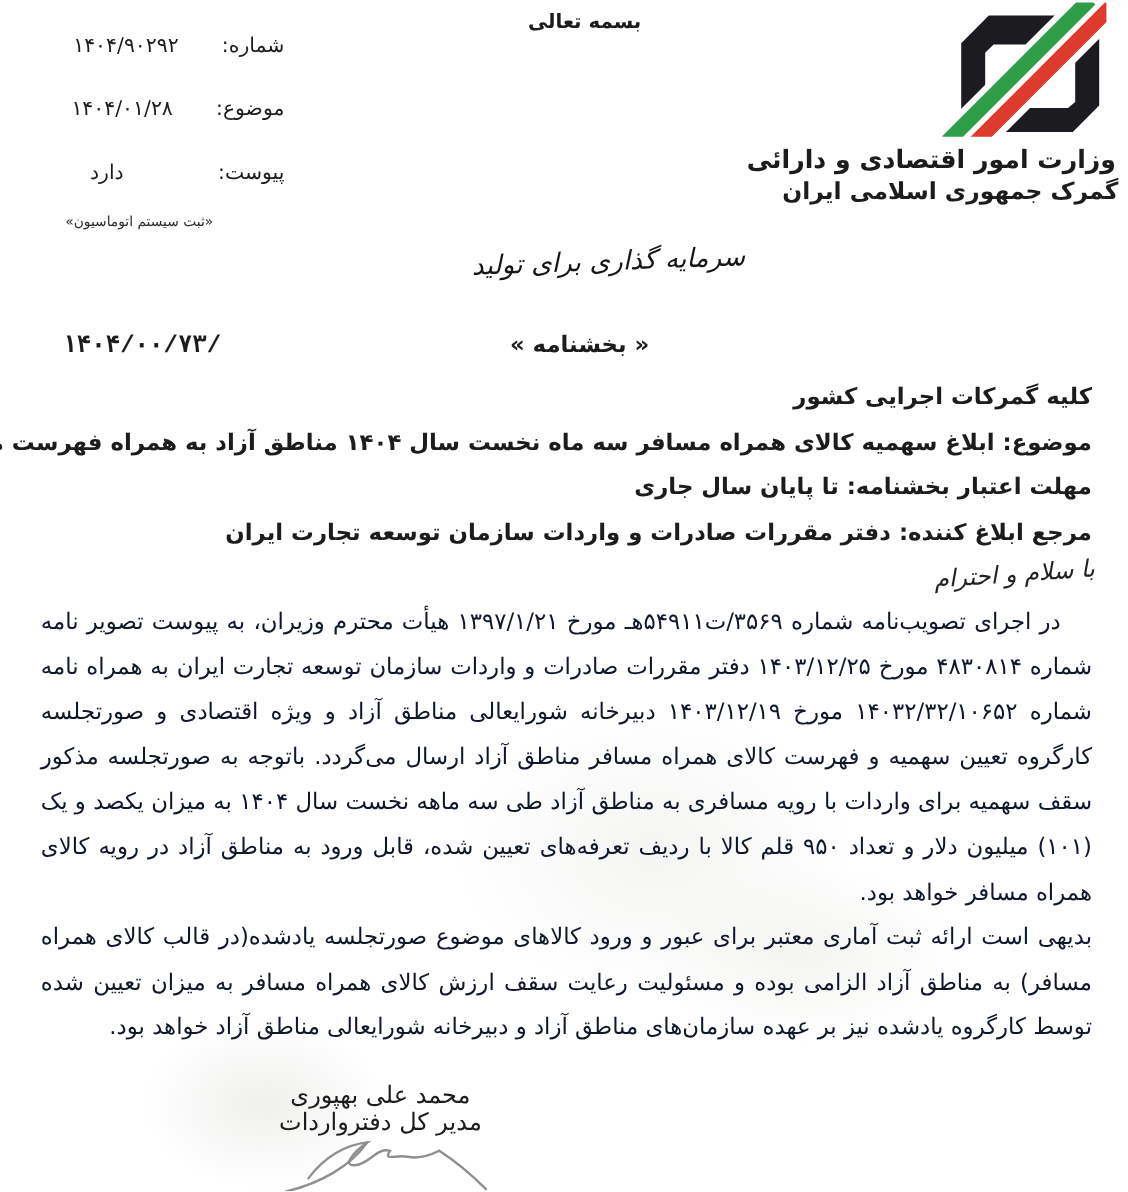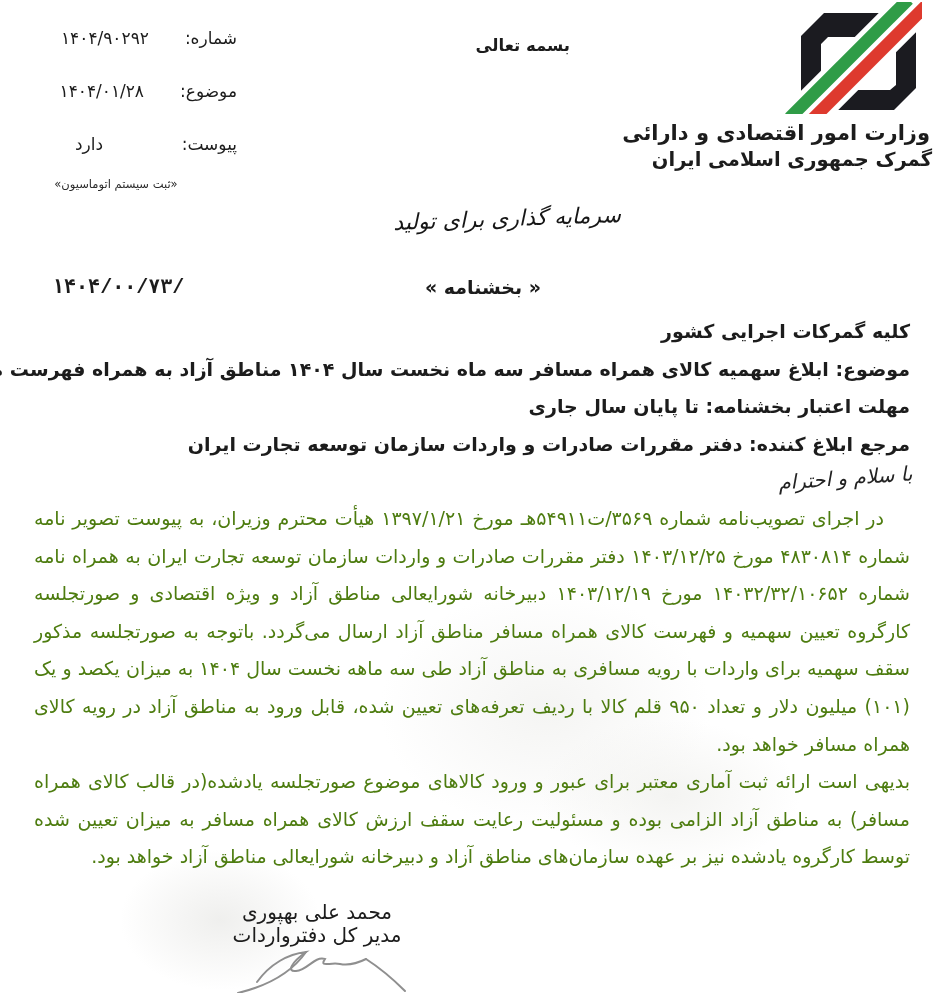--- a/index.html
+++ b/index.html
@@ -18,22 +18,22 @@
   }
   .lh-row{display:flex;justify-content:space-between;align-items:baseline;margin-bottom:33px;}
   .lh-label{white-space:nowrap;margin-left:36px;}
   .lh-value{white-space:nowrap;direction:ltr;unicode-bidi:isolate;}
   .automation-note{
     position:absolute;left:30px;top:177px;width:172px;
     direction:rtl;text-align:center;font-size:11.5px;color:#2a2a2a;
   }
   
   .bismillah{
-    position:absolute;left:440px;top:36px;width:130px;
-    text-align:right;font-weight:bold;font-size:16.5px;direction:rtl;white-space:nowrap;
+    position:absolute;left:440px;top:8px;width:130px;
+    text-align:left;font-weight:bold;font-size:16.5px;direction:rtl;white-space:nowrap;
   }
   .logo{position:absolute;left:782px;top:2px;width:140px;height:112px;}
   .ministry{
     position:absolute;right:10px;top:121px;
     direction:rtl;font-weight:bold;font-size:21px;white-space:nowrap;
   }
   .organization{
     position:absolute;right:8px;top:148px;
     direction:rtl;font-weight:bold;font-size:19.5px;white-space:nowrap;
   }
@@ -61,21 +61,21 @@
   
   .salutation{
     position:absolute;right:28px;top:466px;
     direction:rtl;font-size:20px;font-style:italic;
     transform:rotate(-4deg);color:#222;white-space:nowrap;
   }
   
   .body-text{
     position:absolute;left:34px;right:30px;top:500px;
     direction:rtl;text-align:justify;
-    font-size:19px;line-height:37.6px;color:#4d7c0f;
+    font-size:19px;line-height:37.6px;color:#0f172a;
   }
   .body-text p{margin:0;}
   .body-text p.indent{text-indent:26px;}
   
   .sig-block{
     position:absolute;left:222px;top:901px;width:190px;
     direction:rtl;text-align:center;font-weight:normal;font-size:20px;line-height:23px;
   }
   .sig-scribble{position:absolute;left:222px;top:938px;width:190px;height:55px;}
   

